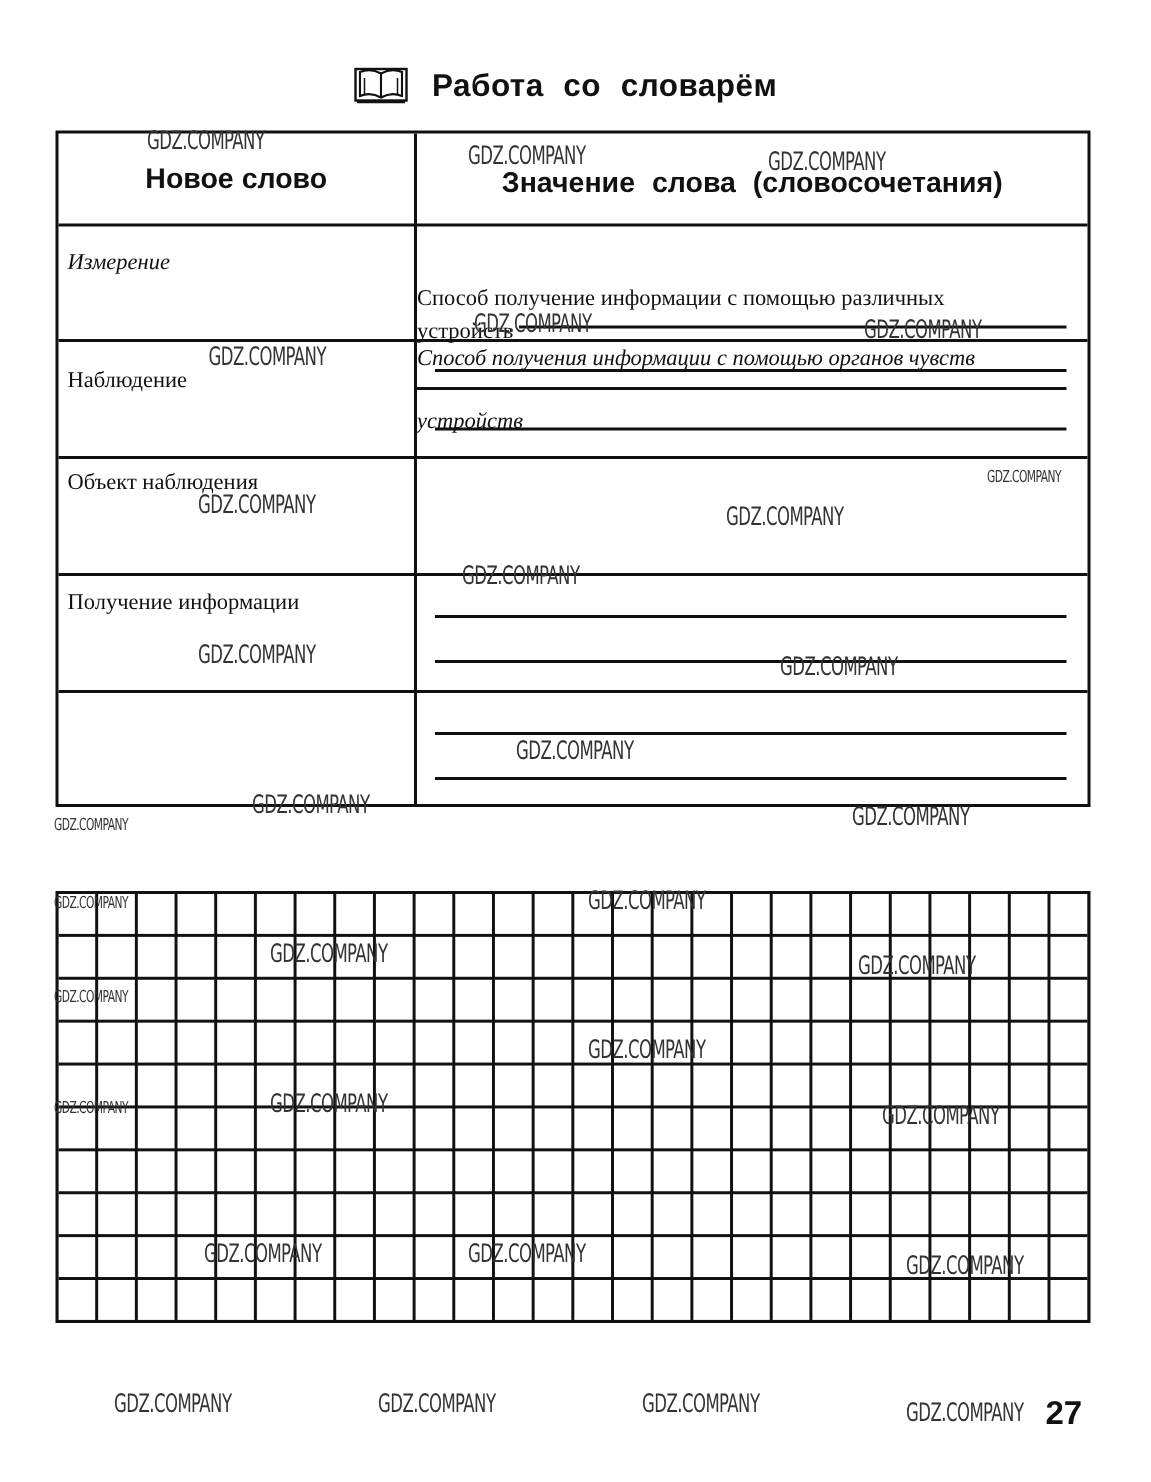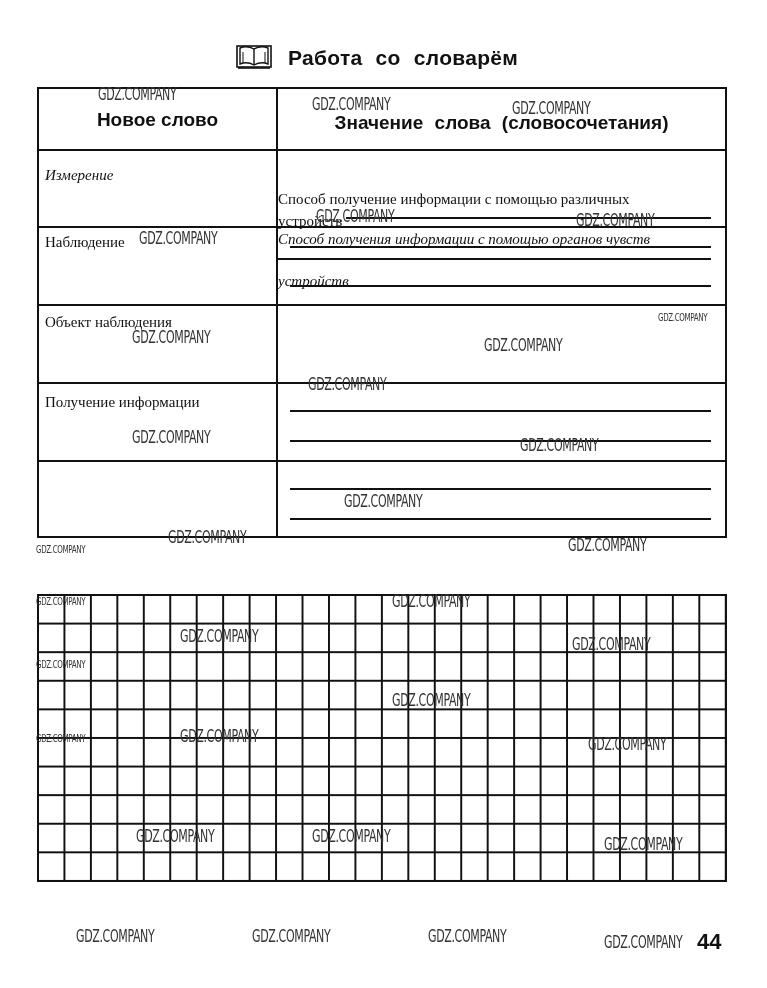--- a/index.html
+++ b/index.html
@@ -199,21 +199,21 @@
   <div class="row-line" style="top:371px;"></div>
 
   <div class="term" style="top:77px;font-style:italic;">Измерение</div>
   <div class="def-area" style="top:68px; height:75px;margin-top:31px;">
     <div class="def-text" style="top:0px;">Способ получение информации с помощью различных</div>
     <div class="def-text" style="top:22px;">устройств</div>
     <div class="write-line" style="top:29px; left:68px;"></div>
     <div class="write-line" style="top:58px;"></div>
   </div>
 
-  <div class="term" style="top:144px;">Наблюдение</div>
+  <div class="term" style="top:156px;">Наблюдение</div>
   <div class="def-area" style="top:139px; height:76px;font-style:italic;">
     <div class="def-text" style="top:0px;">Способ получения информации с помощью органов чувств</div>
     <div class="write-line" style="top:30px; left:0;"></div>
     <div class="def-text" style="top:42px;">устройств</div>
     <div class="write-line" style="top:57px;"></div>
   </div>
 
   <div class="term" style="top:224px;">Объект наблюдения</div>
 
   <div class="term" style="top:304px;">Получение информации</div>
@@ -256,13 +256,13 @@
 <span class="wm" style="left:180px; top:726px;">GDZ.COMPANY</span>
 <span class="wm" style="left:588px; top:734px;">GDZ.COMPANY</span>
 <span class="wm" style="left:136px; top:826px;">GDZ.COMPANY</span>
 <span class="wm" style="left:312px; top:826px;">GDZ.COMPANY</span>
 <span class="wm" style="left:604px; top:834px;">GDZ.COMPANY</span>
 <span class="wm" style="left:76px; top:926px;">GDZ.COMPANY</span>
 <span class="wm" style="left:252px; top:926px;">GDZ.COMPANY</span>
 <span class="wm" style="left:428px; top:926px;">GDZ.COMPANY</span>
 <span class="wm" style="left:604px; top:932px;">GDZ.COMPANY</span>
 
-<span class="page-num">44</span>
+<span class="page-num">27</span>
 
 </body></html>

